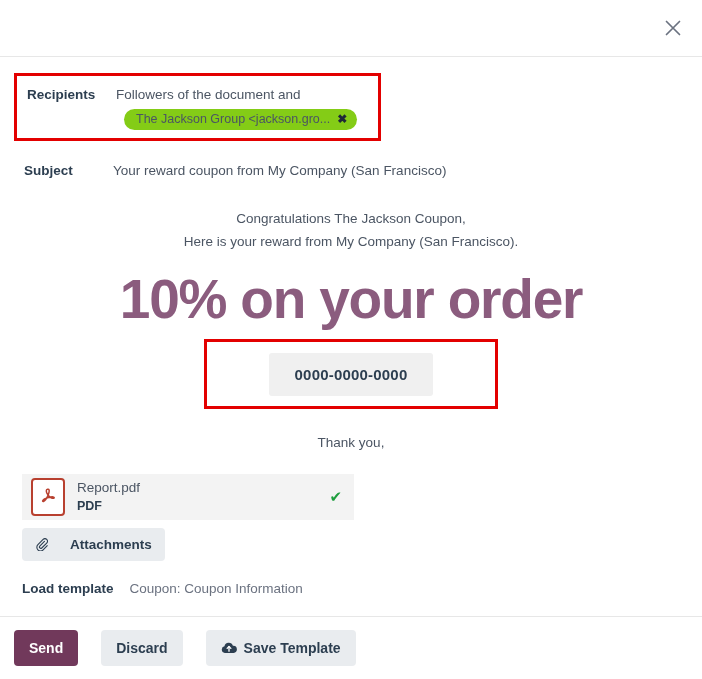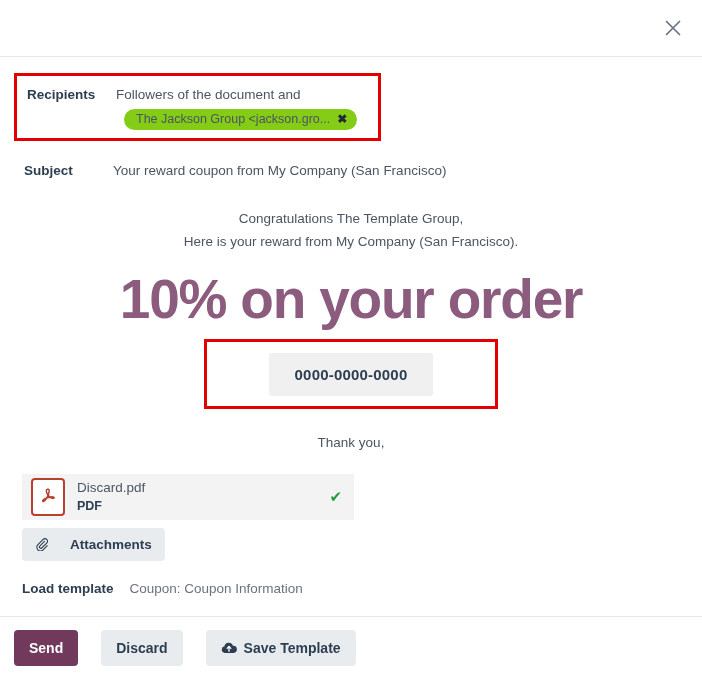--- a/index.html
+++ b/index.html
@@ -316,21 +316,21 @@
   </div>
 
   
   <div class="subject-row">
     <div class="field-label">Subject</div>
     <div class="field-value">Your reward coupon from My Company (San Francisco)</div>
   </div>
 
   
   <div class="email-preview">
-    <div class="greet-line">Congratulations The Template Group,</div>
+    <div class="greet-line">Congratulations The Jackson Coupon,</div>
     <div class="greet-line">Here is your reward from My Company (San Francisco).</div>
 
     <div class="offer-headline">10% on your order</div>
 
     <div class="promo-wrap">
       <div class="promo-box">
         <div class="promo-code">0000-0000-0000</div>
       </div>
     </div>
 
@@ -338,21 +338,21 @@
   </div>
 
   
   <div class="attachment-card">
     <span class="pdf-icon">
       <svg width="16" height="20" viewBox="0 0 16 20" aria-hidden="true">
         <path d="M8.2 2.3c.9 0 1.1 1.2.9 2.5-.2 1.5-.9 3.3-1.8 5-.8 1.6-1.8 3-2.7 3.9-.8.8-1.6 1.1-1.9.7-.4-.5.3-1.5 1.9-2.4 1.6-.9 4-1.7 6.2-2 1.9-.3 3.3-.1 3.4.6.1.6-1 .9-2.1.6-1.3-.3-2.8-1.4-4-2.9-1.1-1.4-1.8-3-1.8-4.2 0-1 .4-1.8 1.1-1.8z" fill="none" stroke="#b8402f" stroke-width="1.5" stroke-linejoin="round" stroke-linecap="round"></path>
       </svg>
     </span>
     <span class="attach-meta">
-      <span class="attach-name" style="display:block">Discard.pdf</span>
+      <span class="attach-name" style="display:block">Report.pdf</span>
       <span class="attach-type" style="display:block">PDF</span>
     </span>
     <span class="attach-check">✔</span>
   </div>
 
   
   <button class="attachments-btn">
     <span class="clip-icon">
       <svg width="13" height="13" viewBox="0 0 16 16" aria-hidden="true">
         <path d="M11.6 4.2 5.9 9.9a1.7 1.7 0 0 0 2.4 2.4l6.1-6.1a3.1 3.1 0 0 0-4.4-4.4L3.6 8.2a4.5 4.5 0 0 0 6.4 6.4l5.1-5.1" fill="none" stroke="#2c3e50" stroke-width="1.35" stroke-linecap="round" stroke-linejoin="round"></path>

